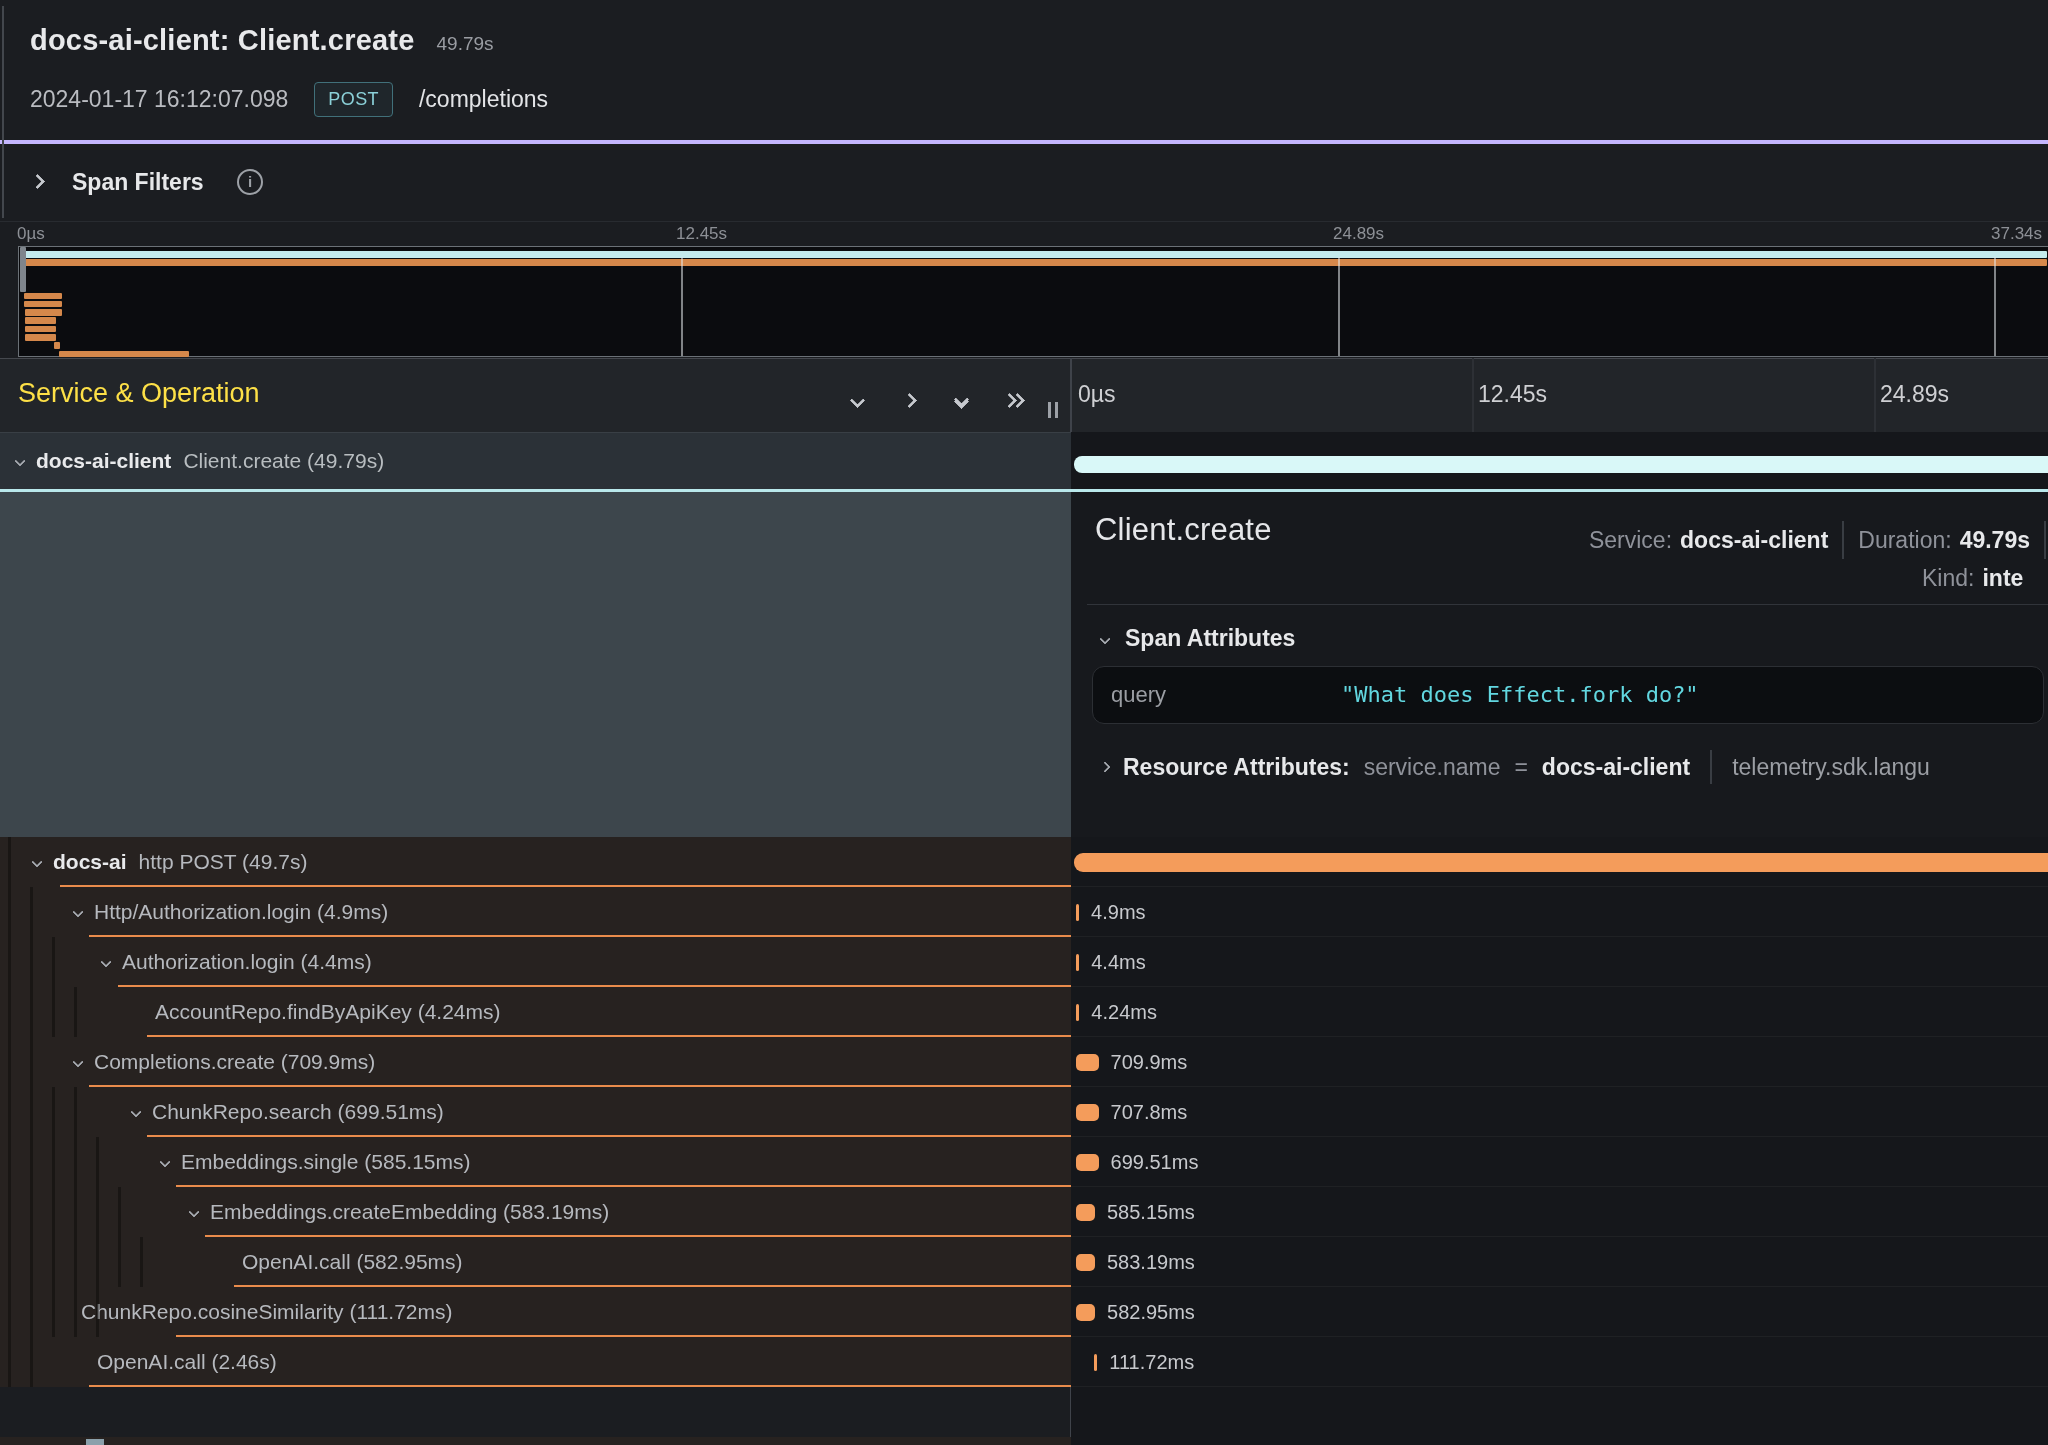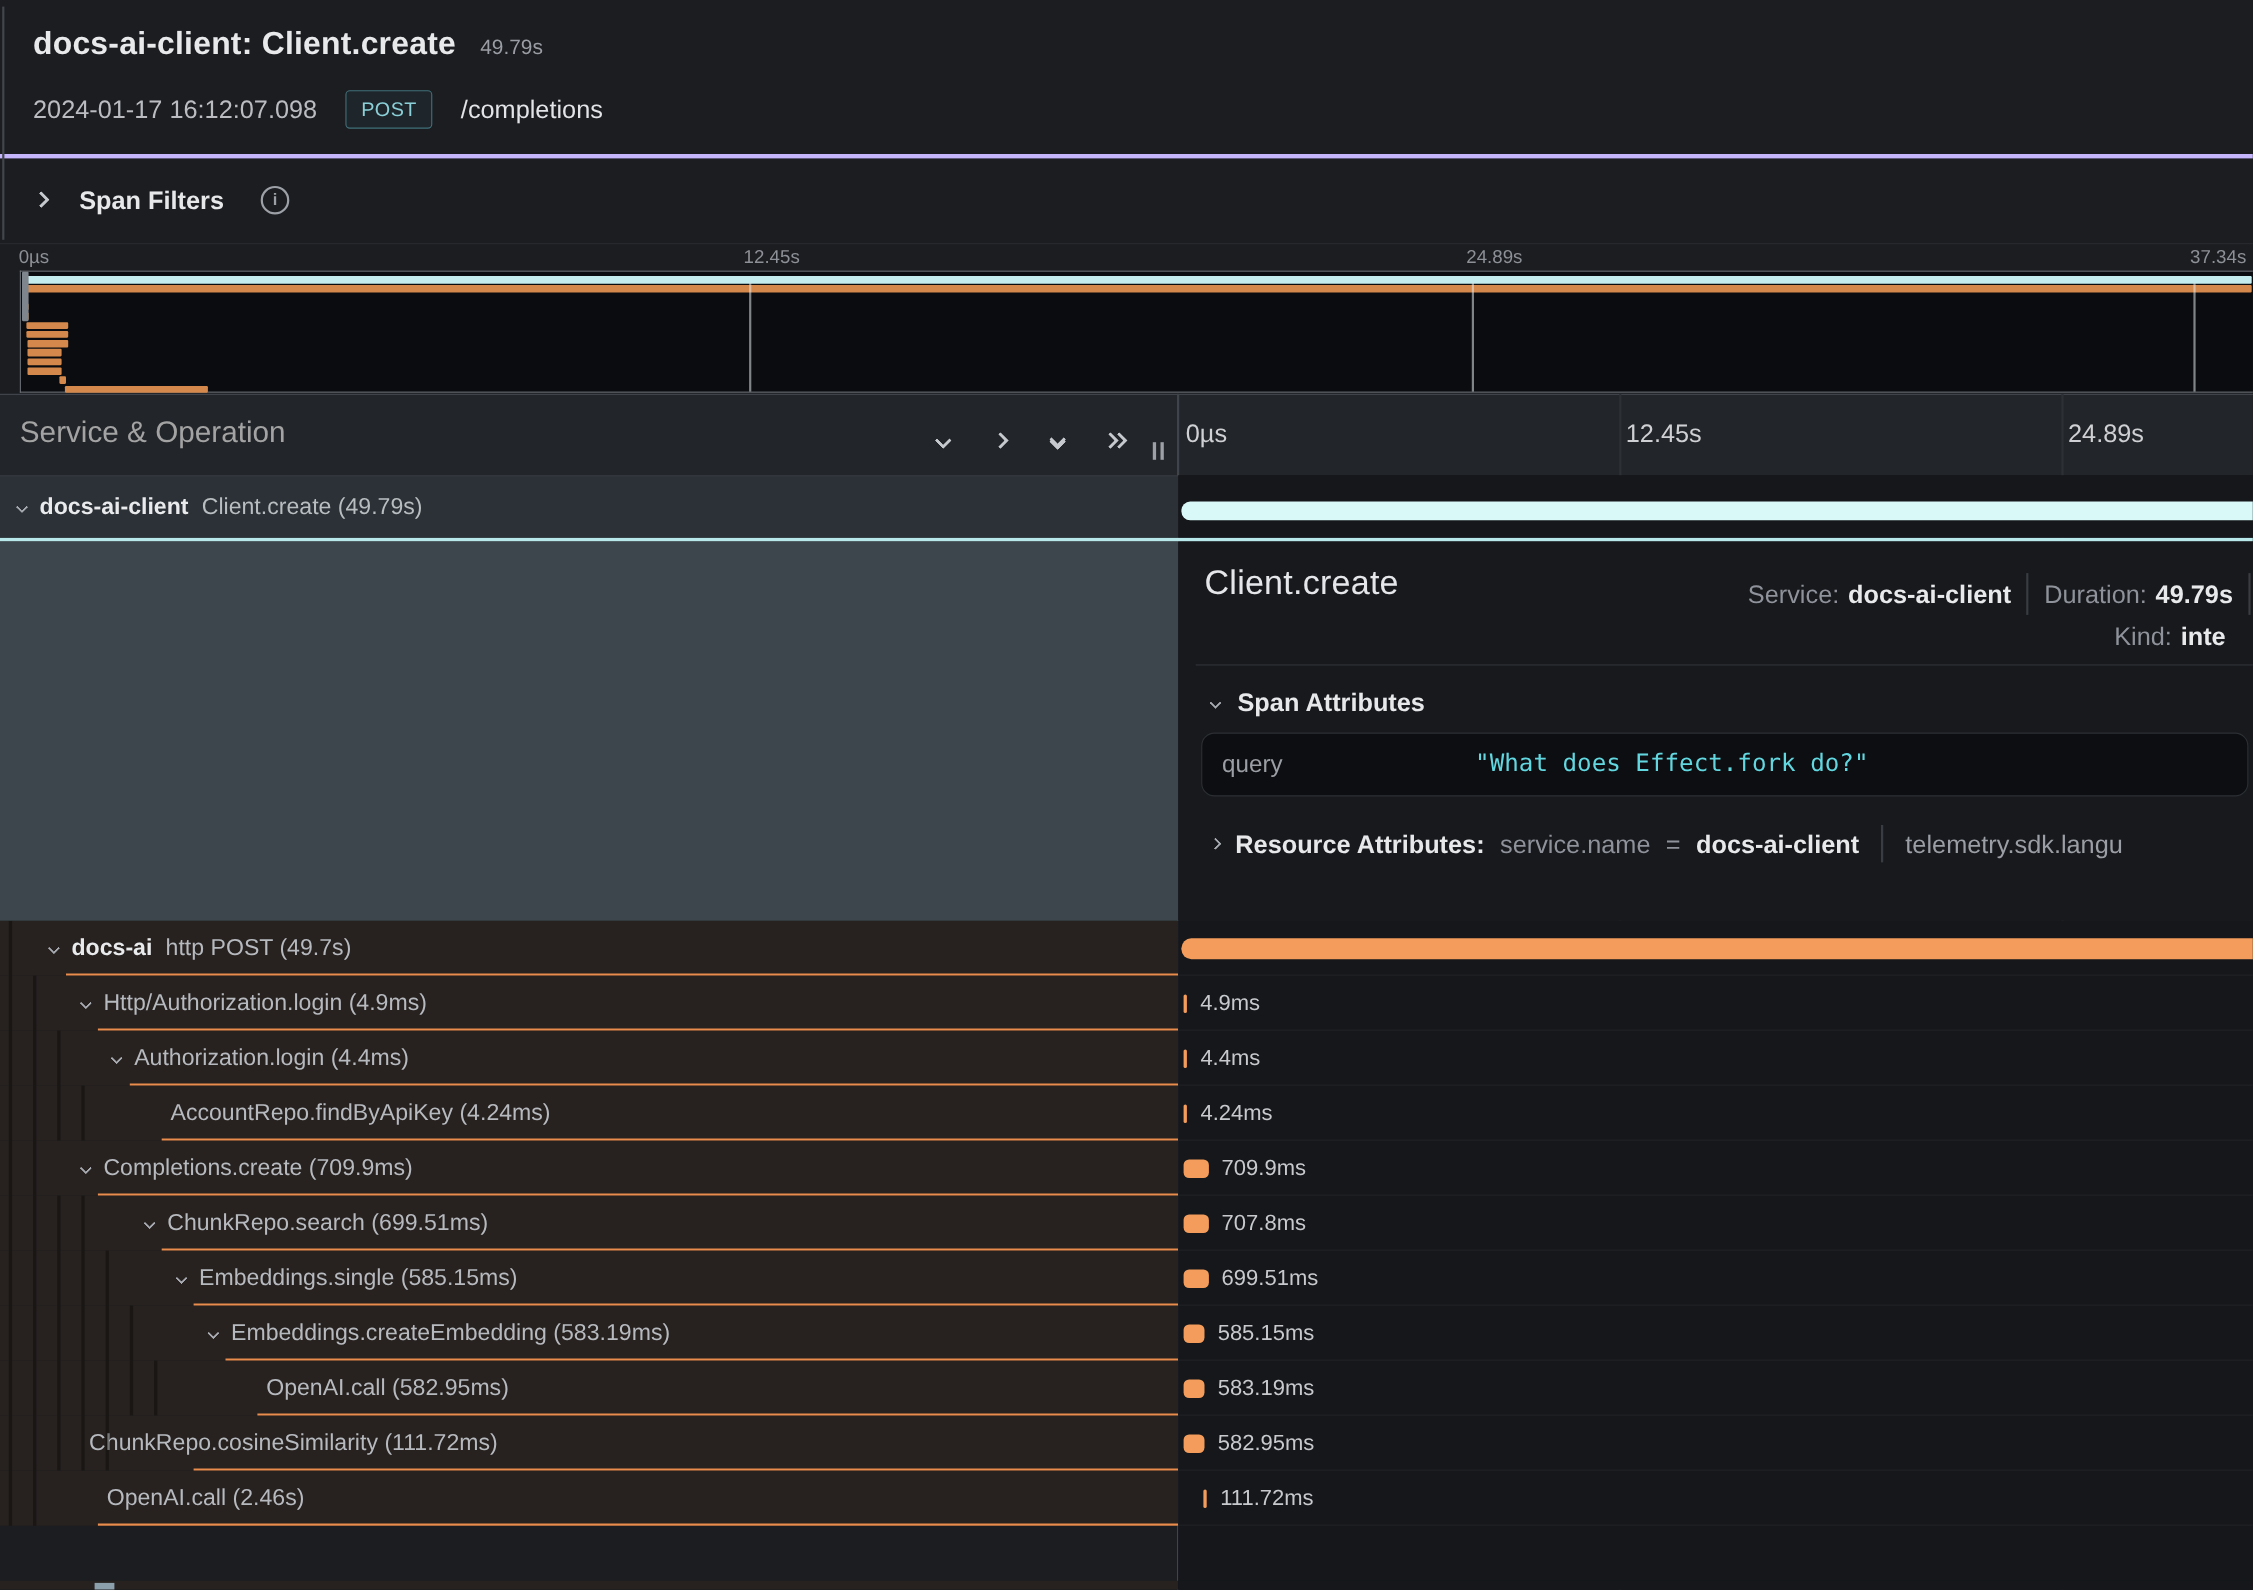--- a/index.html
+++ b/index.html
@@ -31,21 +31,21 @@
   .cv.sm { width:8px; height:8px; border-width:2px; border-color:#a7abb1; }
   
   .mini-ticks { position:absolute; left:0; top:222px; width:2048px; height:24px; }
   .mini-tick { position:absolute; top:2px; font-size:17px; color:#8d9096; }
   .minimap { position:absolute; left:18px; top:246px; width:2030px; height:111px; background:#0b0c0f; border:1px solid #6b7177; border-right:none; }
   .mm-bar { position:absolute; border-radius:1px; }
   .mm-line { position:absolute; top:10px; bottom:0; width:2px; background:rgba(228,232,235,.55); }
   .mm-handle { position:absolute; left:1px; top:0; width:6px; height:45px; background:#7f858c; border-radius:1px; }
   
   .so { position:absolute; left:0; top:358px; width:2048px; height:74px; background:#222529; border-top:1px solid #45484e; }
-  .so-title { position:absolute; left:18px; top:19px; font-size:27px; color:#a3a3a3; }
+  .so-title { position:absolute; left:18px; top:19px; font-size:27px; color:#fde047; }
   .tool { position:absolute; top:26px; width:34px; height:30px; display:flex; align-items:center; justify-content:center; cursor:pointer; }
   .dbl-down { display:flex; flex-direction:column; }
   .dbl-down .cv:last-child { margin-top:-9px; }
   .dbl-right { display:flex; }
   .dbl-right .cv:last-child { margin-left:-3px; }
   .so-handle { position:absolute; left:1048px; top:43px; display:flex; gap:4px; cursor:col-resize; }
   .so-handle i { display:block; width:3px; height:16px; background:#9da1a7; }
   .so-tick { position:absolute; top:22px; font-size:23px; color:#cfd0d3; }
   
   .v-divider { position:absolute; left:1070px; top:358px; width:2px; height:1087px; background:#3f434a; z-index:1; }
@@ -212,21 +212,21 @@
     <span class="d-sec-label">Resource Attributes:</span>
     <span class="r-key">service.name</span>
     <span class="r-eq">=</span>
     <span class="r-val">docs-ai-client</span>
     <span class="r-sep"></span>
     <span class="r-more">telemetry.sdk.langu</span>
   </span>
 </div>
 
 <div class="rows-t" id="rows-tree">
-    <div class="trow" style="padding-left: 45px;">
+    <div class="trow" style="padding-left: 33px;">
       <div class="guide" style="left: 8px;"></div>
       <div class="cv sm down"></div>
       <div class="svc">docs-ai</div>
       <div class="op">http POST (49.7s)</div>
       <div class="underline" style="left: 60px;"></div>
     </div>
     <div class="trow" style="padding-left: 74px;">
       <div class="guide" style="left: 8px;"></div>
       <div class="guide" style="left: 30px;"></div>
       <div class="cv sm down"></div>

